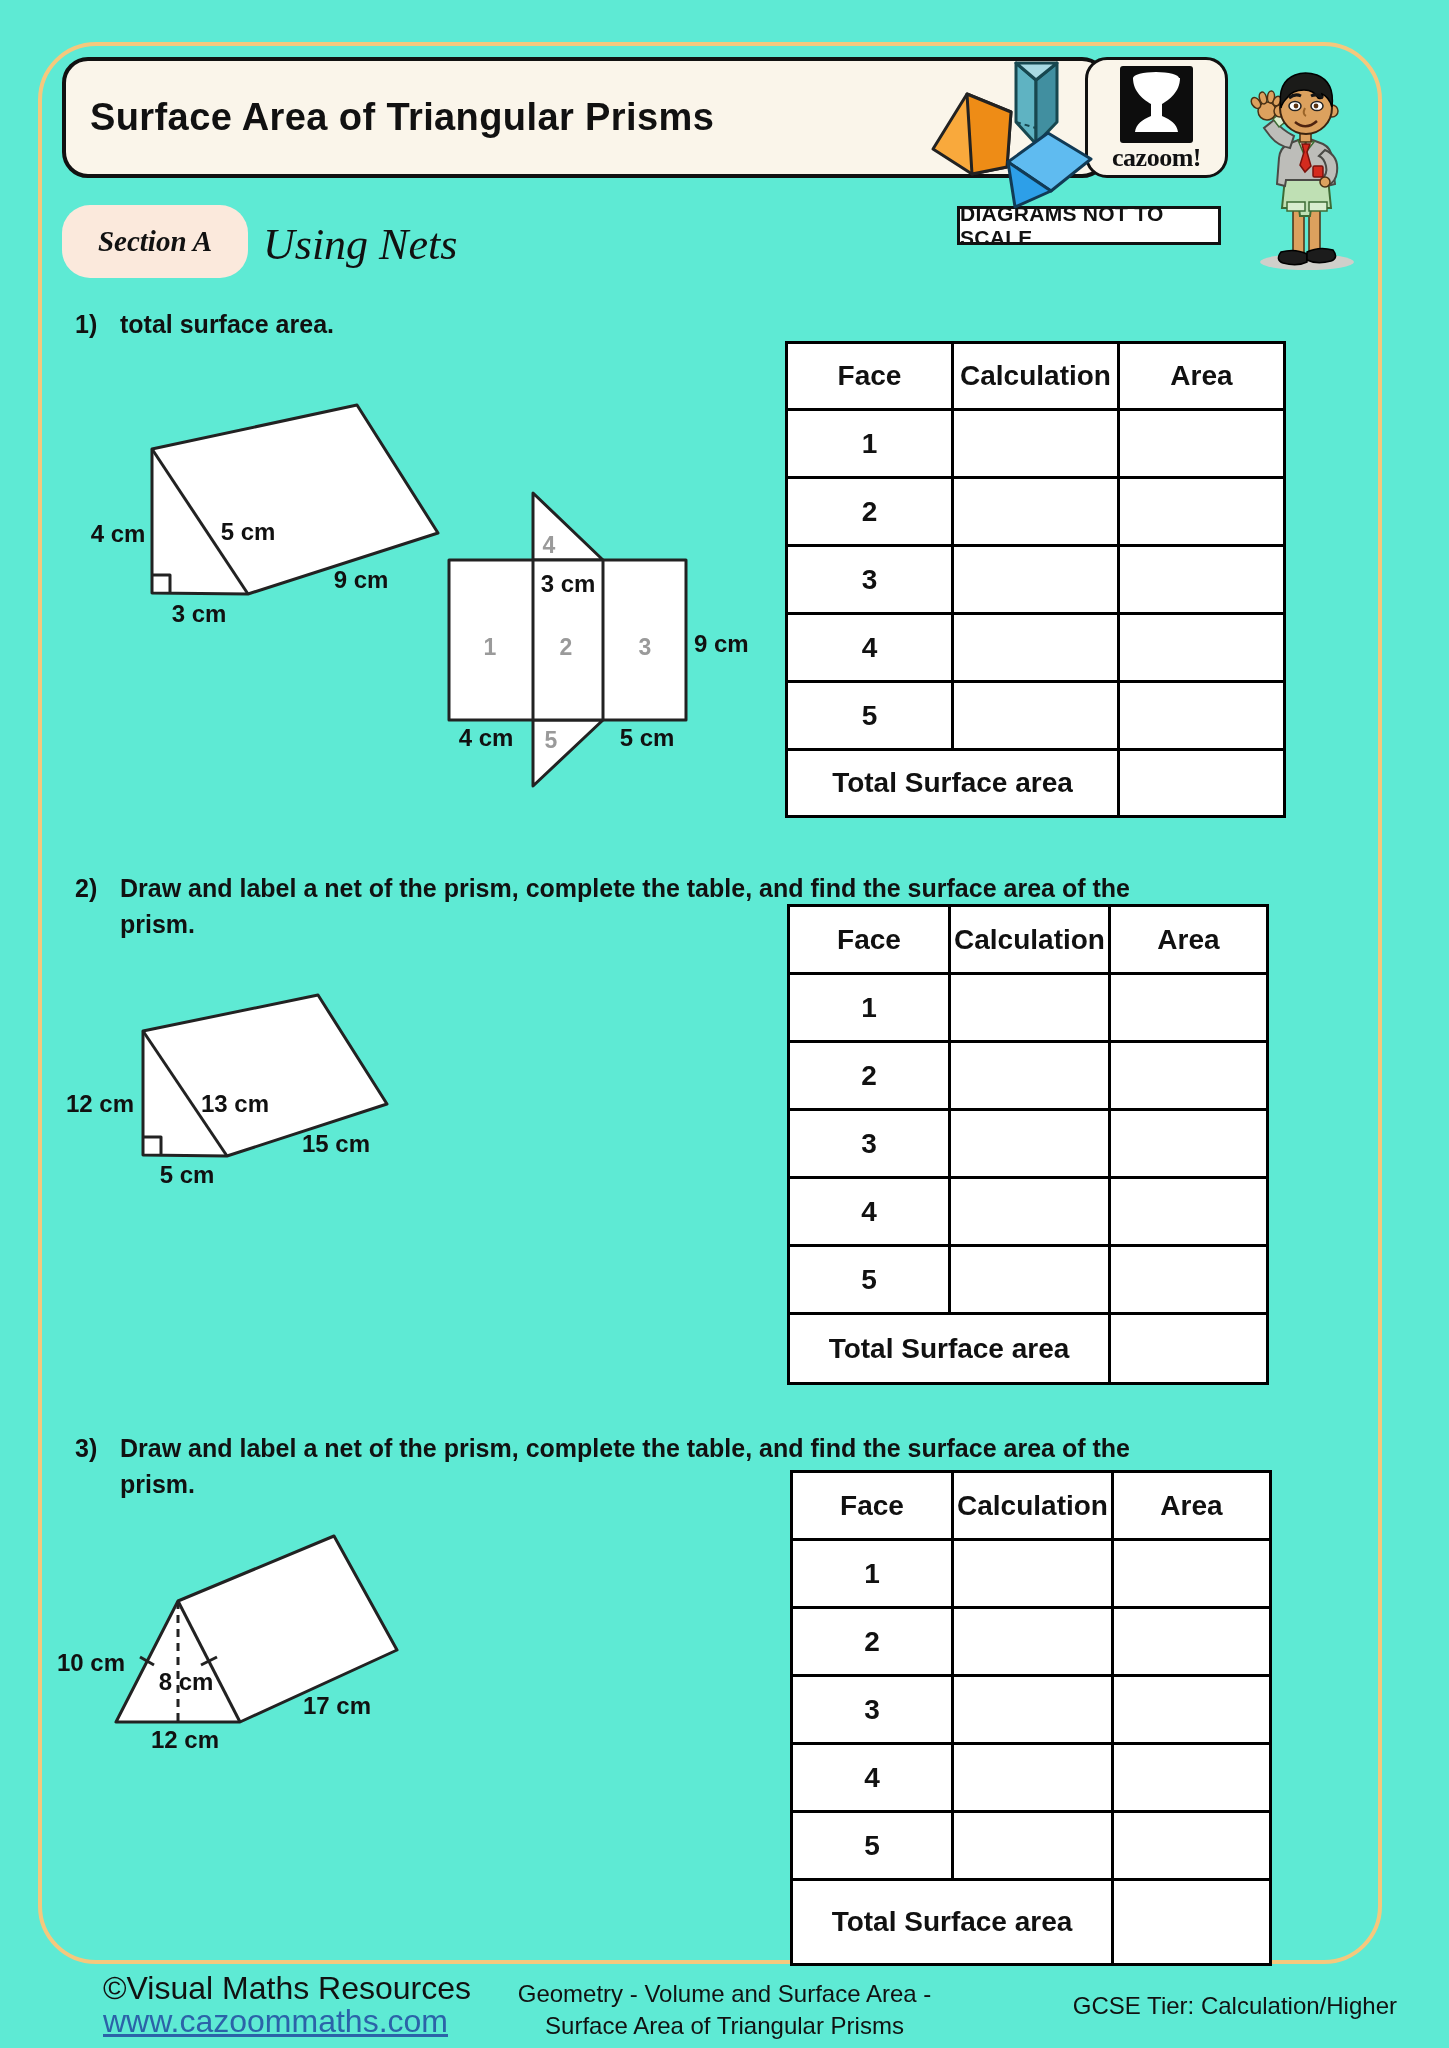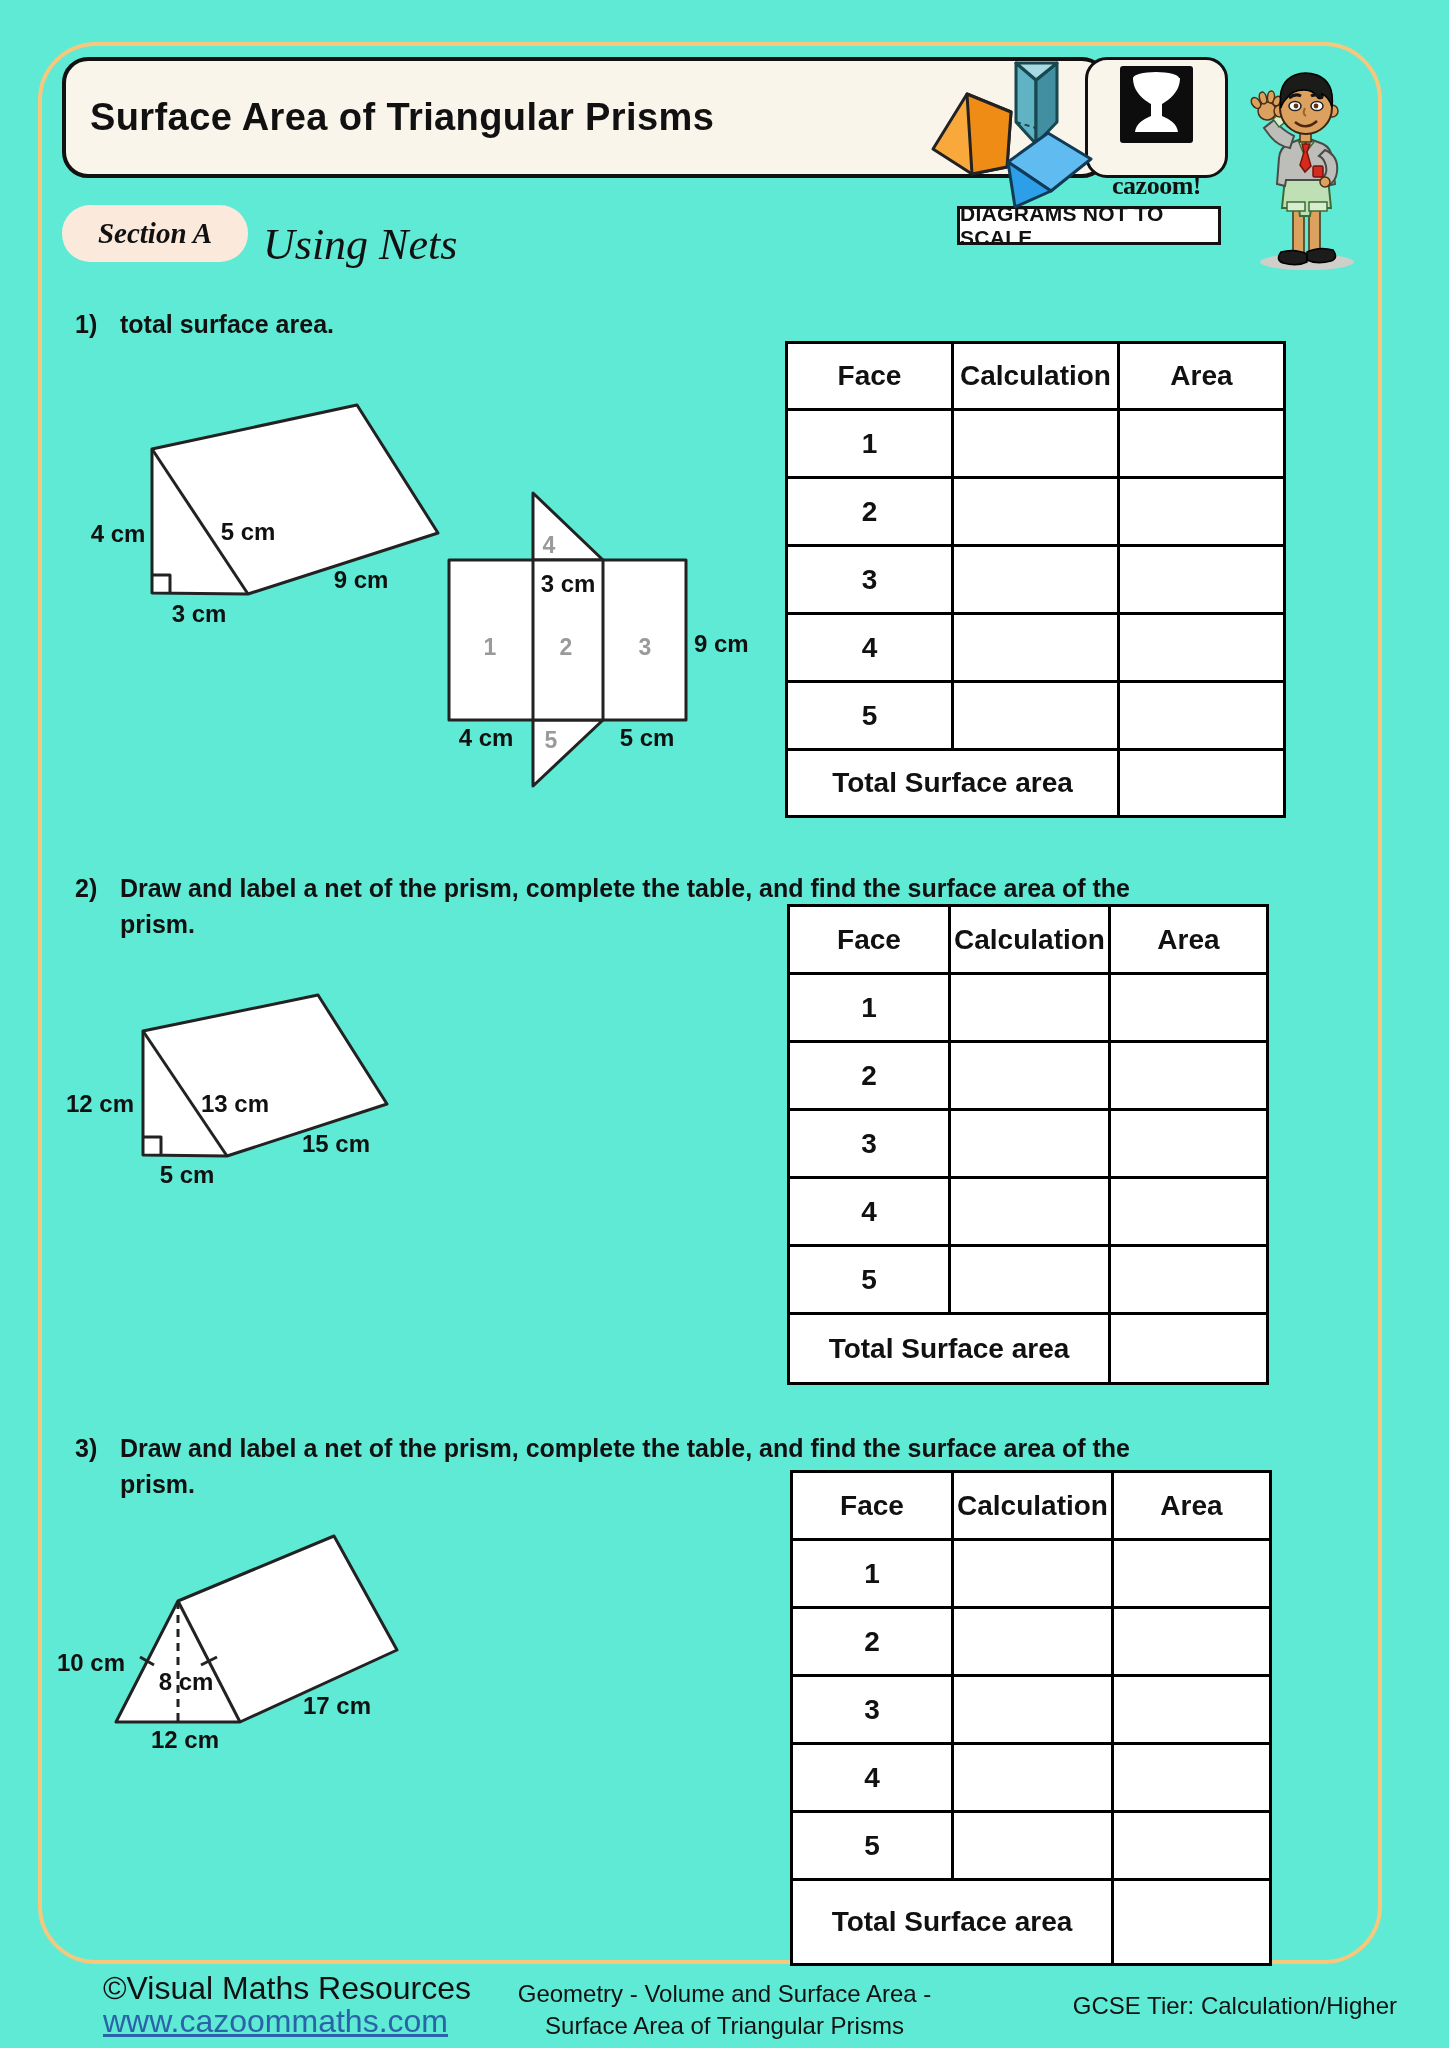--- a/index.html
+++ b/index.html
@@ -19,25 +19,25 @@
   .title-box { left:62px; top:57px; width:1046px; height:121px; background:#FAF5EA;
     border:4px solid #111; border-radius:26px; display:flex; align-items:center;
     padding-left:24px; z-index:2; }
   .title-text { font-size:38px; font-weight:bold; letter-spacing:.4px; white-space:nowrap; }
   .logo-box { left:1085px; top:57px; width:143px; height:121px; background:#FAF5EA;
     border:3px solid #111; border-radius:22px; z-index:3; }
   .logo-square { left:1120px; top:66px; width:73px; height:77px; background:#0d0d0d;
     border-radius:3px; z-index:4; }
   .logo-wordmark { left:1085px; top:143px; width:143px; text-align:center;
     font-family:"Liberation Serif", serif; font-weight:bold; font-size:26px;
-    letter-spacing:-0.5px; z-index:5;margin-top:28px; }
+    letter-spacing:-0.5px; z-index:5; }
   .header-art { left:920px; top:40px; z-index:6; pointer-events:none; }
   .mascot { left:1243px; top:56px; z-index:7; }
 
-  .section-badge { left:62px; top:205px; width:186px; height:57px; background:#FBE9DC;
+  .section-badge { left:62px; top:205px; width:186px; height:73px; background:#FBE9DC;
     border-radius:28px; display:flex; align-items:center; justify-content:center; z-index:2; }
   .section-label { font-family:"Liberation Serif", serif; font-style:italic; font-weight:bold;
     font-size:29px; }
   .section-subtitle { left:263px; top:219px; font-family:"Liberation Serif", serif;
     font-style:italic; font-size:44px; z-index:2; }
   .scale-box { left:957px; top:206px; width:264px; height:39px; border:3px solid #111;
     background:#fff; display:flex; align-items:center; justify-content:center;
     font-weight:bold; font-size:21px; letter-spacing:.3px; z-index:2; }
 
   

